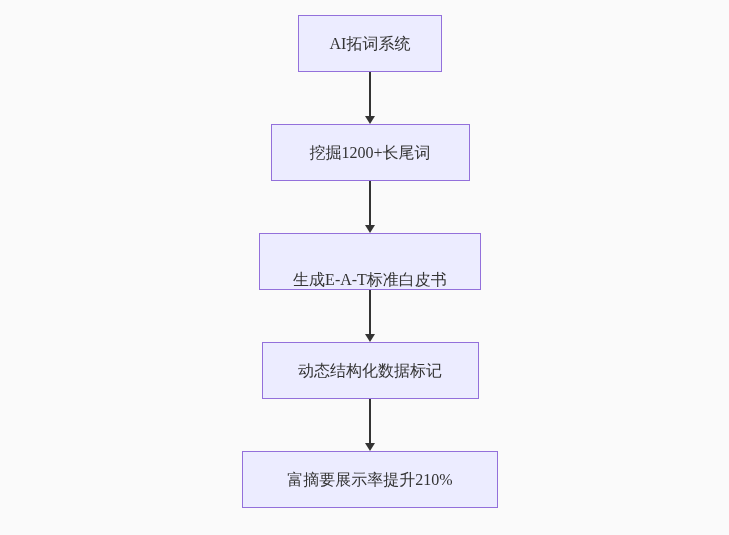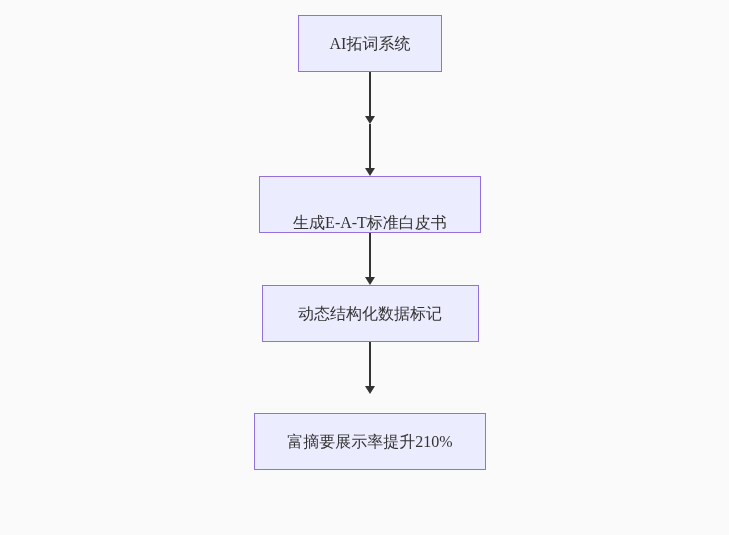--- a/index.html
+++ b/index.html
@@ -39,21 +39,21 @@
     color: #333333;
     font-size: 16px;
     line-height: 1.2;
     white-space: nowrap;
     text-align: center;
   }
   .node-1 { width: 144px; }
   .node-2 { width: 199px; }
   .node-3 { width: 222px; align-items: flex-end; }
   .node-4 { width: 217px; justify-content: center; }
-  .node-5 { width: 232px; margin-top: 19px; }
+  .node-5 { width: 256px; }
   .edge {
     height: 52px;
     display: flex;
     flex-direction: column;
     align-items: center;
   }
   .edge .line {
     width: 2px;
     flex: 1;
     background: #333333;
@@ -74,20 +74,23 @@
 
     <div class="node node-1">
       <span>AI拓词系统</span>
     </div>
 
     <div class="edge">
       <div class="line"></div>
       <div class="head"></div>
     </div>
 
+    <div class="node node-2">
+      <span>挖掘1200+长尾词</span>
+    </div>
 
     <div class="edge">
       <div class="line"></div>
       <div class="head"></div>
     </div>
 
     <div class="node node-3">
       <span>生成E-A-T标准白皮书</span>
     </div>
 

